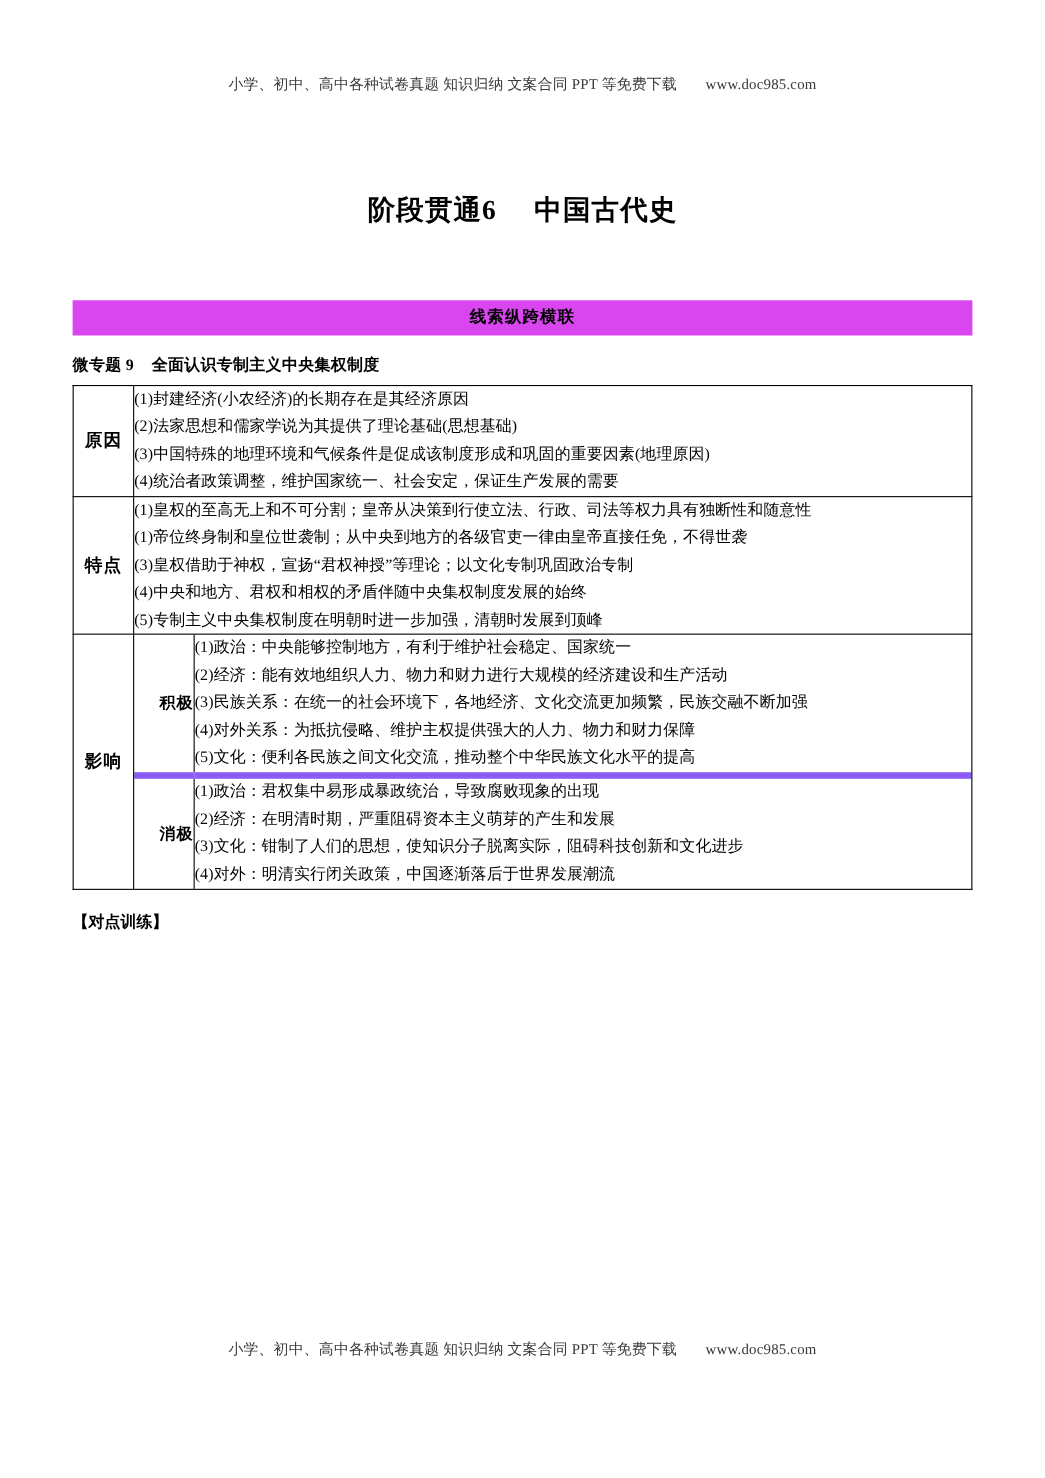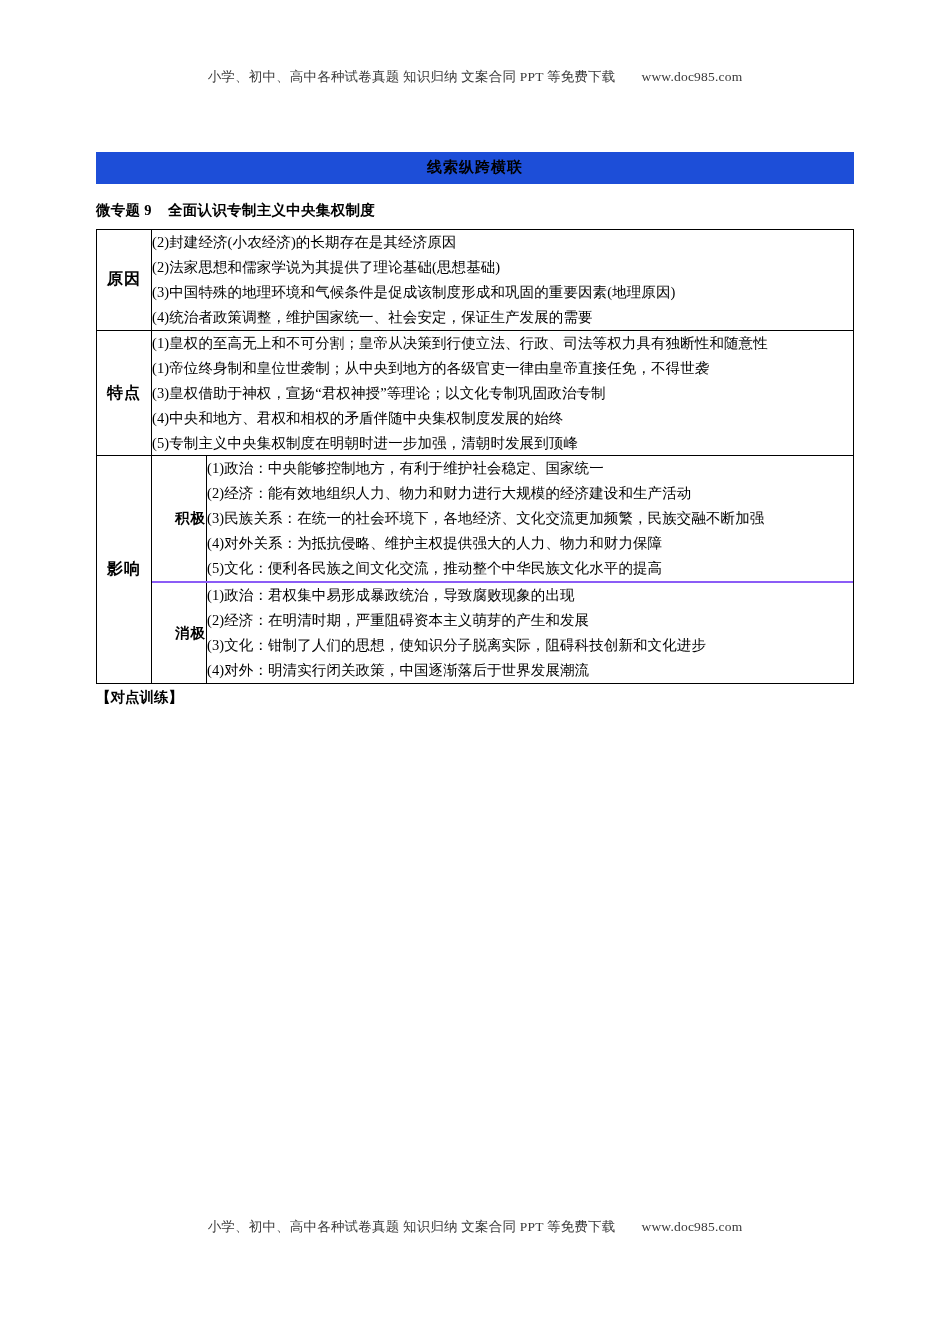--- a/index.html
+++ b/index.html
@@ -12,21 +12,21 @@
     height: 1344px;
     font-family: "Liberation Serif", "DejaVu Serif", serif;
     color: #000000;
     position: relative;
   }
   .page {
     width: 950px;
     height: 1344px;
     position: relative;
     box-sizing: border-box;
-    padding: 0 96px;
+    padding: 0 66px;
   }
   .watermark {
     text-align: center;
     font-size: 13.5px;
     color: #3a3a3a;
     letter-spacing: 0.2px;
     font-family: "Liberation Serif", serif;
   }
   .watermark-top {
     padding-top: 68px;
@@ -48,21 +48,21 @@
     letter-spacing: 1px;
   }
   .title .num {
     margin-right: 4px;
   }
   .title .sub {
     margin-left: 30px;
   }
   .band {
     margin-top: 66px;
-    background: #1d4ed8;
+    background: #d946ef;
     text-align: center;
     font-size: 15px;
     font-weight: bold;
     padding: 6px 0 7px 0;
     letter-spacing: 1px;
   }
   .subhead {
     margin-top: 17px;
     font-size: 14.5px;
     font-weight: bold;
@@ -112,55 +112,58 @@
   table.inner {
     border-collapse: collapse;
     width: 100%;
     table-layout: fixed;
   }
   table.inner td {
     border: none;
     padding: 0;
   }
   table.inner tr.sep td {
-    border-top: 2px solid #8b5cf6;
+    border-top: 6px solid #8b5cf6;
   }
   table.inner td.subcat {
     border-right: 1px solid #000000;
   }
   .footer-head {
-    margin-top: 4px;
+    margin-top: 20px;
     font-size: 14.5px;
     font-weight: bold;
   }
 </style>
 </head>
 <body>
 
 <div class="page">
 
   <div class="watermark watermark-top">
     <span>小学、初中、高中各种试卷真题  知识归纳  文案合同  PPT 等免费下载</span><span class="wm-url">www.doc985.com</span>
   </div>
 
+  <div class="title">
+    <span>阶段贯通</span><span class="num">6</span><span class="sub">中国古代史</span>
+  </div>
 
   <div class="band">
     <span>线索纵跨横联</span>
   </div>
 
   <div class="subhead">
     <span>微专题 9</span><span class="st">全面认识专制主义中央集权制度</span>
   </div>
 
   <table class="main">
     <tbody>
       <tr>
         <td class="cat">原因</td>
         <td class="content">
-          <div class="line">(2)封建经济(小农经济)的长期存在是其经济原因</div>
+          <div class="line">(1)封建经济(小农经济)的长期存在是其经济原因</div>
           <div class="line">(2)法家思想和儒家学说为其提供了理论基础(思想基础)</div>
           <div class="line">(3)中国特殊的地理环境和气候条件是促成该制度形成和巩固的重要因素(地理原因)</div>
           <div class="line">(4)统治者政策调整，维护国家统一、社会安定，保证生产发展的需要</div>
         </td>
       </tr>
       <tr>
         <td class="cat">特点</td>
         <td class="content">
           <div class="line">(1)皇权的至高无上和不可分割；皇帝从决策到行使立法、行政、司法等权力具有独断性和随意性</div>
           <div class="line">(1)帝位终身制和皇位世袭制；从中央到地方的各级官吏一律由皇帝直接任免，不得世袭</div>

